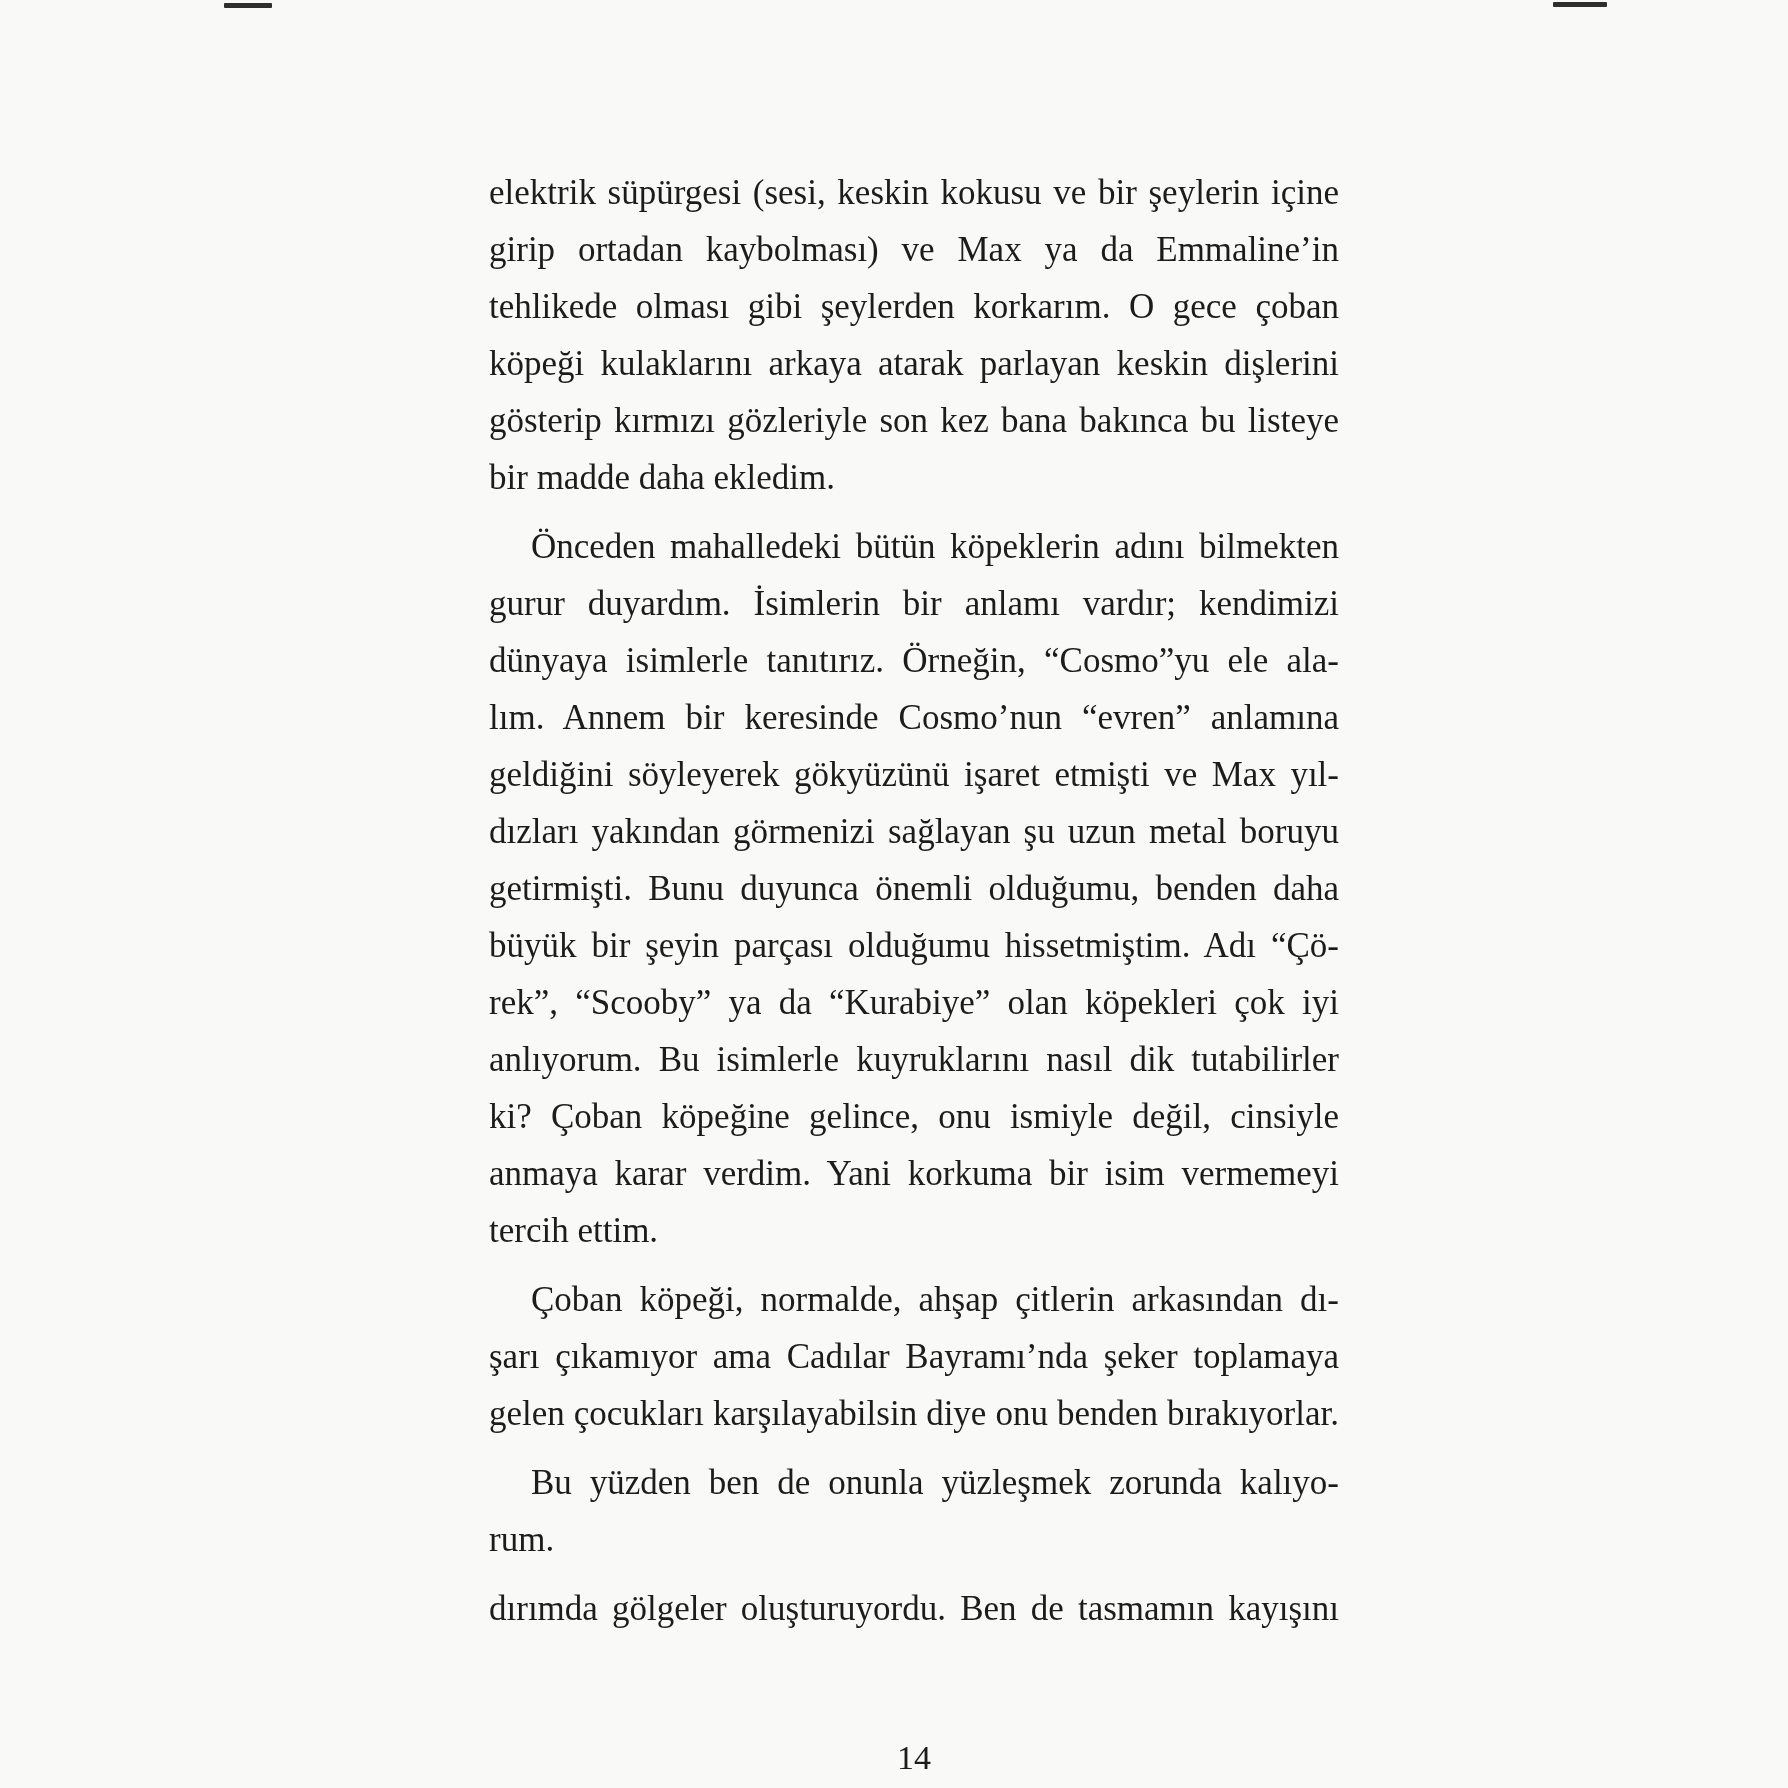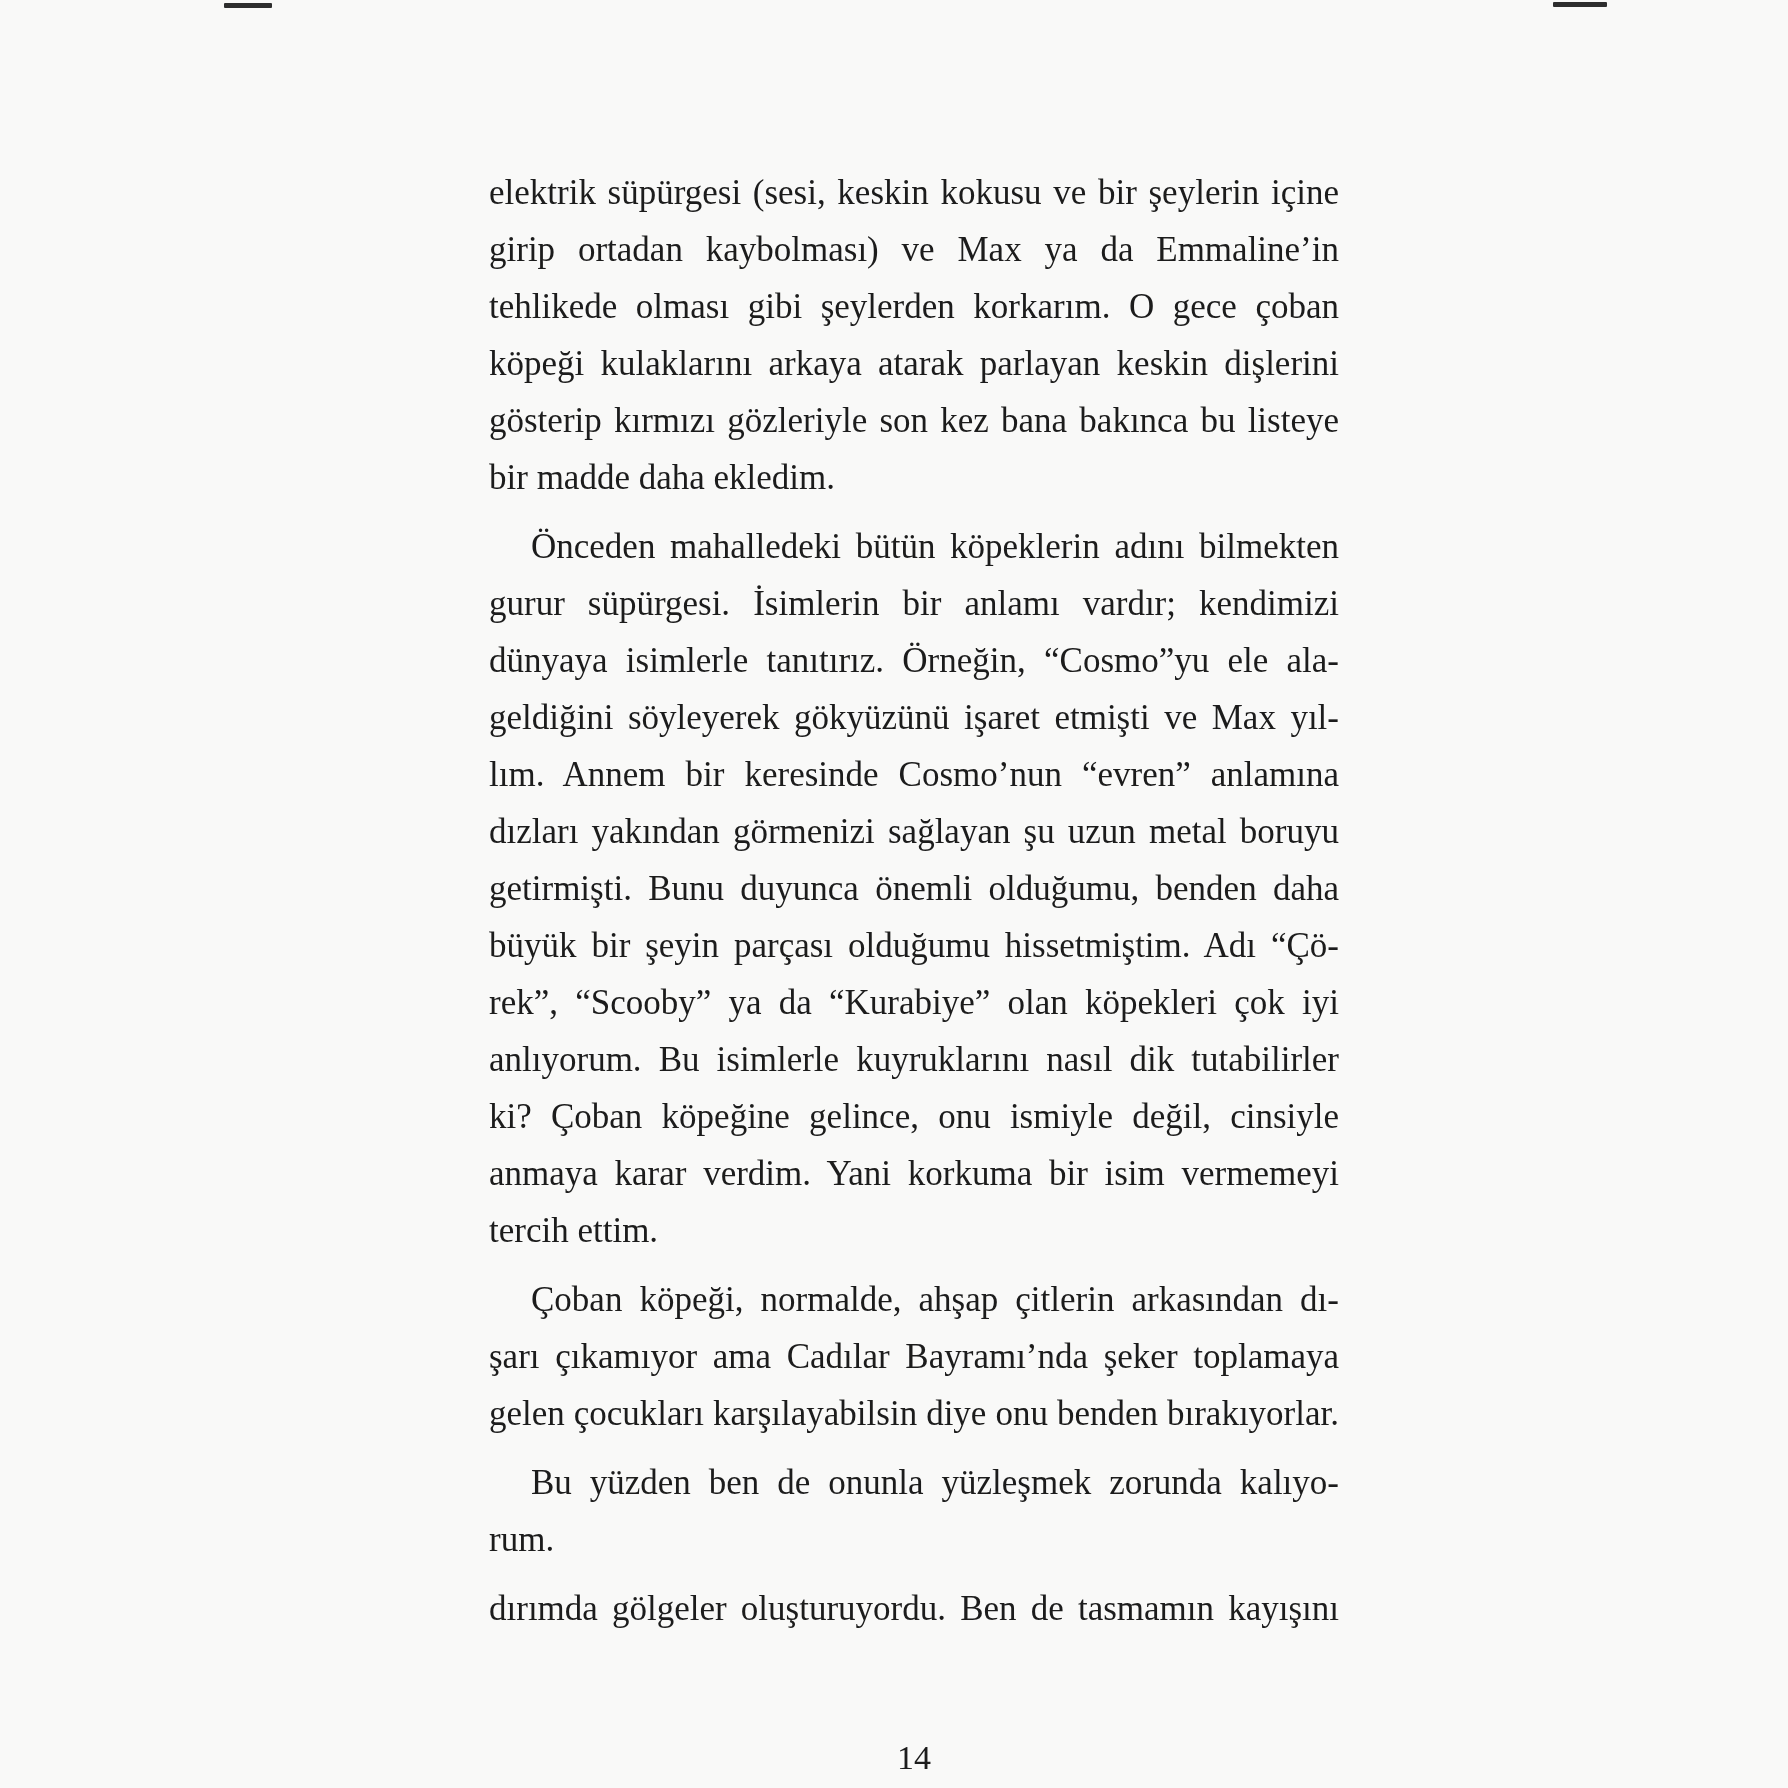--- a/index.html
+++ b/index.html
@@ -61,24 +61,24 @@
       <div class="para">
         <div class="line jfull">elektrik süpürgesi (sesi, keskin kokusu ve bir şeylerin içine</div>
         <div class="line jfull">girip ortadan kaybolması) ve Max ya da Emmaline’in</div>
         <div class="line jfull">tehlikede olması gibi şeylerden korkarım. O gece çoban</div>
         <div class="line jfull">köpeği kulaklarını arkaya atarak parlayan keskin dişlerini</div>
         <div class="line jfull">gösterip kırmızı gözleriyle son kez bana bakınca bu listeye</div>
         <div class="line">bir madde daha ekledim.</div>
       </div>
       <div class="para">
         <div class="line jfull indent">Önceden mahalledeki bütün köpeklerin adını bilmekten</div>
-        <div class="line jfull">gurur süpürgesi. İsimlerin bir anlamı vardır; kendimizi</div>
+        <div class="line jfull">gurur duyardım. İsimlerin bir anlamı vardır; kendimizi</div>
         <div class="line jfull">dünyaya isimlerle tanıtırız. Örneğin, “Cosmo”yu ele ala-</div>
+        <div class="line jfull">lım. Annem bir keresinde Cosmo’nun “evren” anlamına</div>
         <div class="line jfull">geldiğini söyleyerek gökyüzünü işaret etmişti ve Max yıl-</div>
-        <div class="line jfull">lım. Annem bir keresinde Cosmo’nun “evren” anlamına</div>
         <div class="line jfull">dızları yakından görmenizi sağlayan şu uzun metal boruyu</div>
         <div class="line jfull">getirmişti. Bunu duyunca önemli olduğumu, benden daha</div>
         <div class="line jfull">büyük bir şeyin parçası olduğumu hissetmiştim. Adı “Çö-</div>
         <div class="line jfull">rek”, “Scooby” ya da “Kurabiye” olan köpekleri çok iyi</div>
         <div class="line jfull">anlıyorum. Bu isimlerle kuyruklarını nasıl dik tutabilirler</div>
         <div class="line jfull">ki? Çoban köpeğine gelince, onu ismiyle değil, cinsiyle</div>
         <div class="line jfull">anmaya karar verdim. Yani korkuma bir isim vermemeyi</div>
         <div class="line">tercih ettim.</div>
       </div>
       <div class="para">

